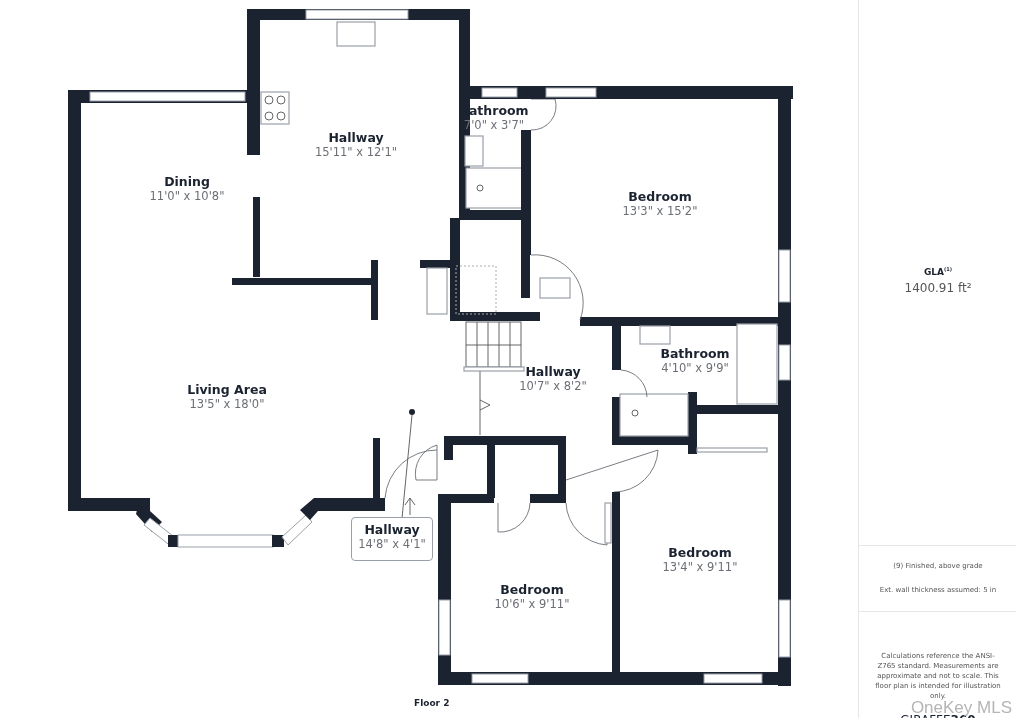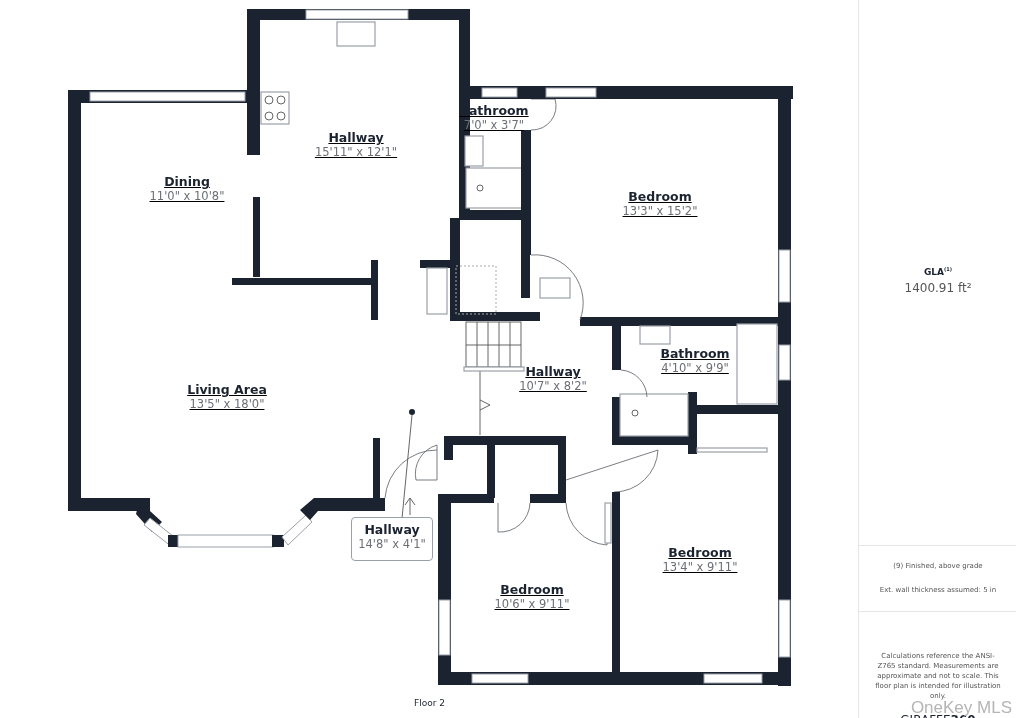--- a/index.html
+++ b/index.html
@@ -3,27 +3,27 @@
 <meta charset="utf-8">
 <style>
   html, body { margin:0; padding:0; background:#ffffff; }
   body { width:1016px; height:718px; position:relative; overflow:hidden; font-family:"DejaVu Sans", "Liberation Sans", sans-serif; }
   #plan { position:absolute; left:0; top:0; width:860px; height:718px; }
   .wall { fill:#1b2330; }
   .win { fill:#ffffff; stroke:#9aa0a8; stroke-width:1; }
   .fix { fill:#ffffff; stroke:#9aa0a8; stroke-width:1.2; }
   .thin { fill:none; stroke:#555; stroke-width:0.9; }
   .door { fill:none; stroke:#6a6f76; stroke-width:0.9; }
-  .room-label { position:absolute; text-align:center; transform:translateX(-50%); white-space:nowrap;text-decoration:underline; }
+  .room-label { position:absolute; text-align:center; transform:translateX(-50%); white-space:nowrap; }
   .room-name { font-size:12.5px; font-weight:bold; color:#1b2330; display:block; line-height:15px; }
   .room-dim { font-size:11.5px; color:#6b6f75; display:block; line-height:15px; }
   .hall-box { position:absolute; left:351px; top:517px; width:80px; height:42px; border:1px solid #9aa0a8; border-radius:4px; background:#fff; }
   .hall-box .room-name { text-align:center; margin-top:4px; }
   .hall-box .room-dim { text-align:center; }
-  .floor-label { position:absolute; left:414px; top:698px; font-size:9px; font-weight:normal; color:#1b2330; }
+  .floor-label { position:absolute; left:414px; top:698px; font-size:9px; font-weight:bold; color:#1b2330; }
   #side { position:absolute; left:858px; top:0; width:158px; height:718px; border-left:1px solid #e6e6e6; background:#fff; }
   .side-sec { position:absolute; left:0; width:158px; text-align:center; }
   .divider { position:absolute; left:0; width:158px; height:1px; background:#e6e6e6; }
   .gla-title { font-size:9px; font-weight:bold; color:#1b2330; }
   .gla-title sup { font-size:5px; }
   .gla-val { font-size:12px; color:#555; margin-top:4px; }
   .note { font-size:7px; color:#555; line-height:10px; padding:0 14px; }
   .brand { font-size:12px; color:#1b2330; }
   .brand b { font-weight:bold; }
   .watermark { position:absolute; right:4px; bottom:0px; font-size:17px; color:#b5b5b5; font-family:"Liberation Sans", sans-serif; }

